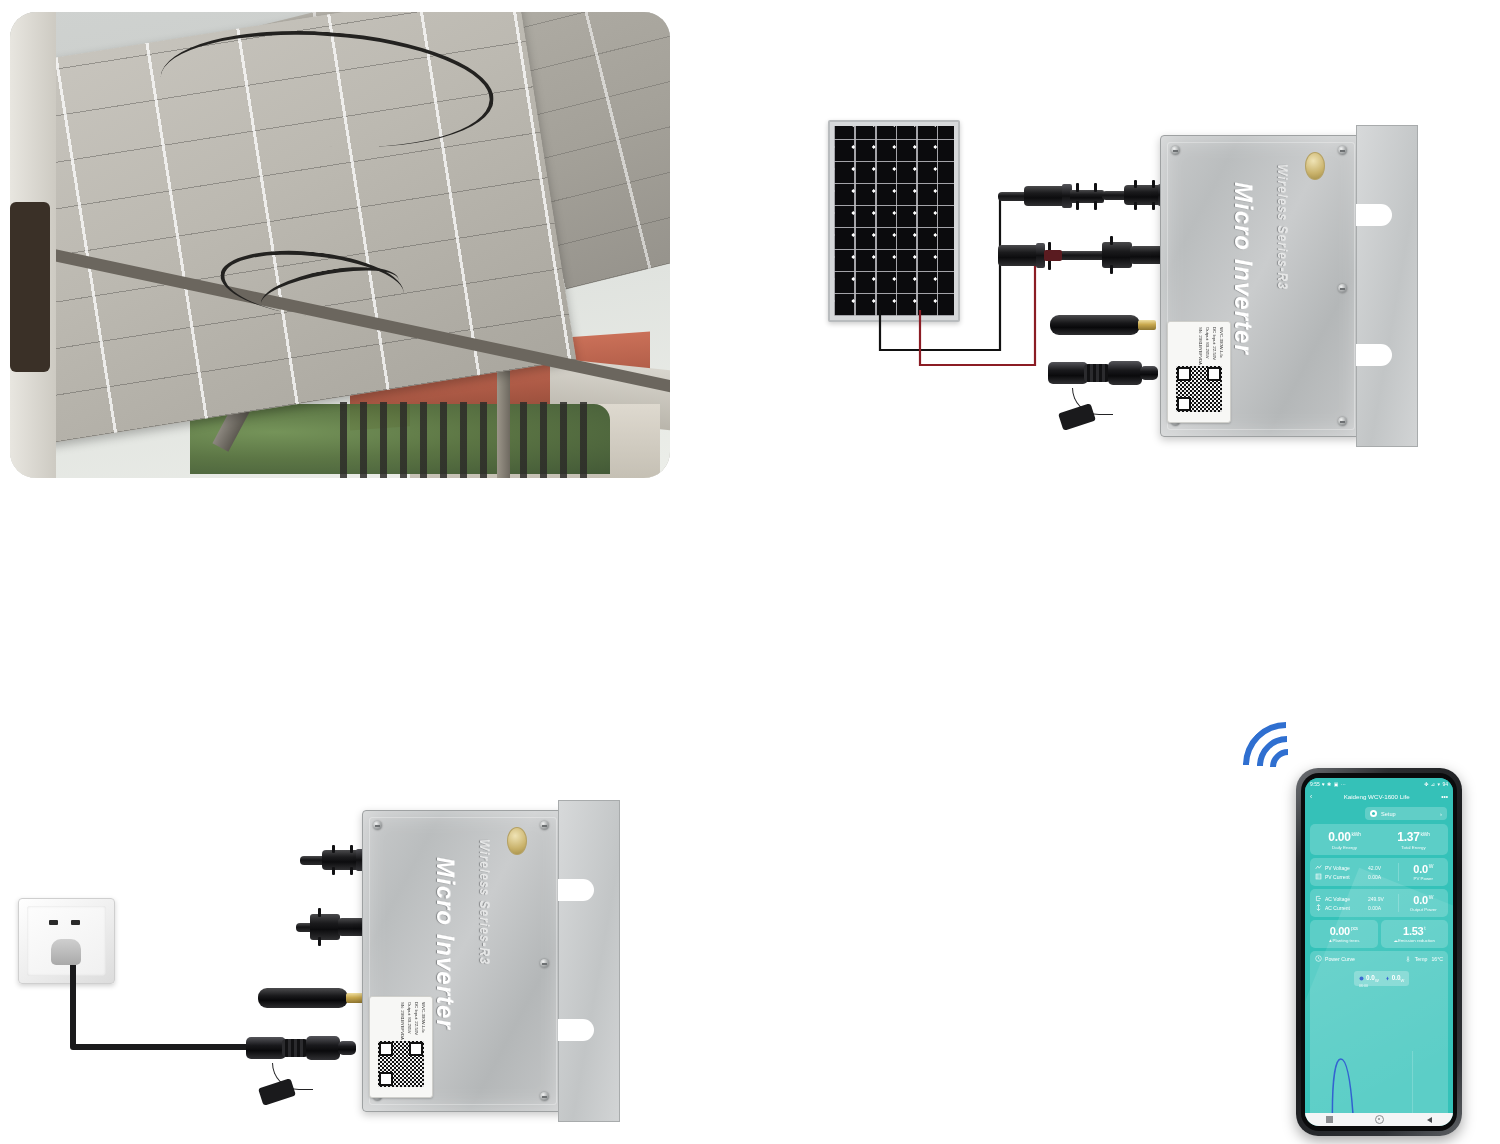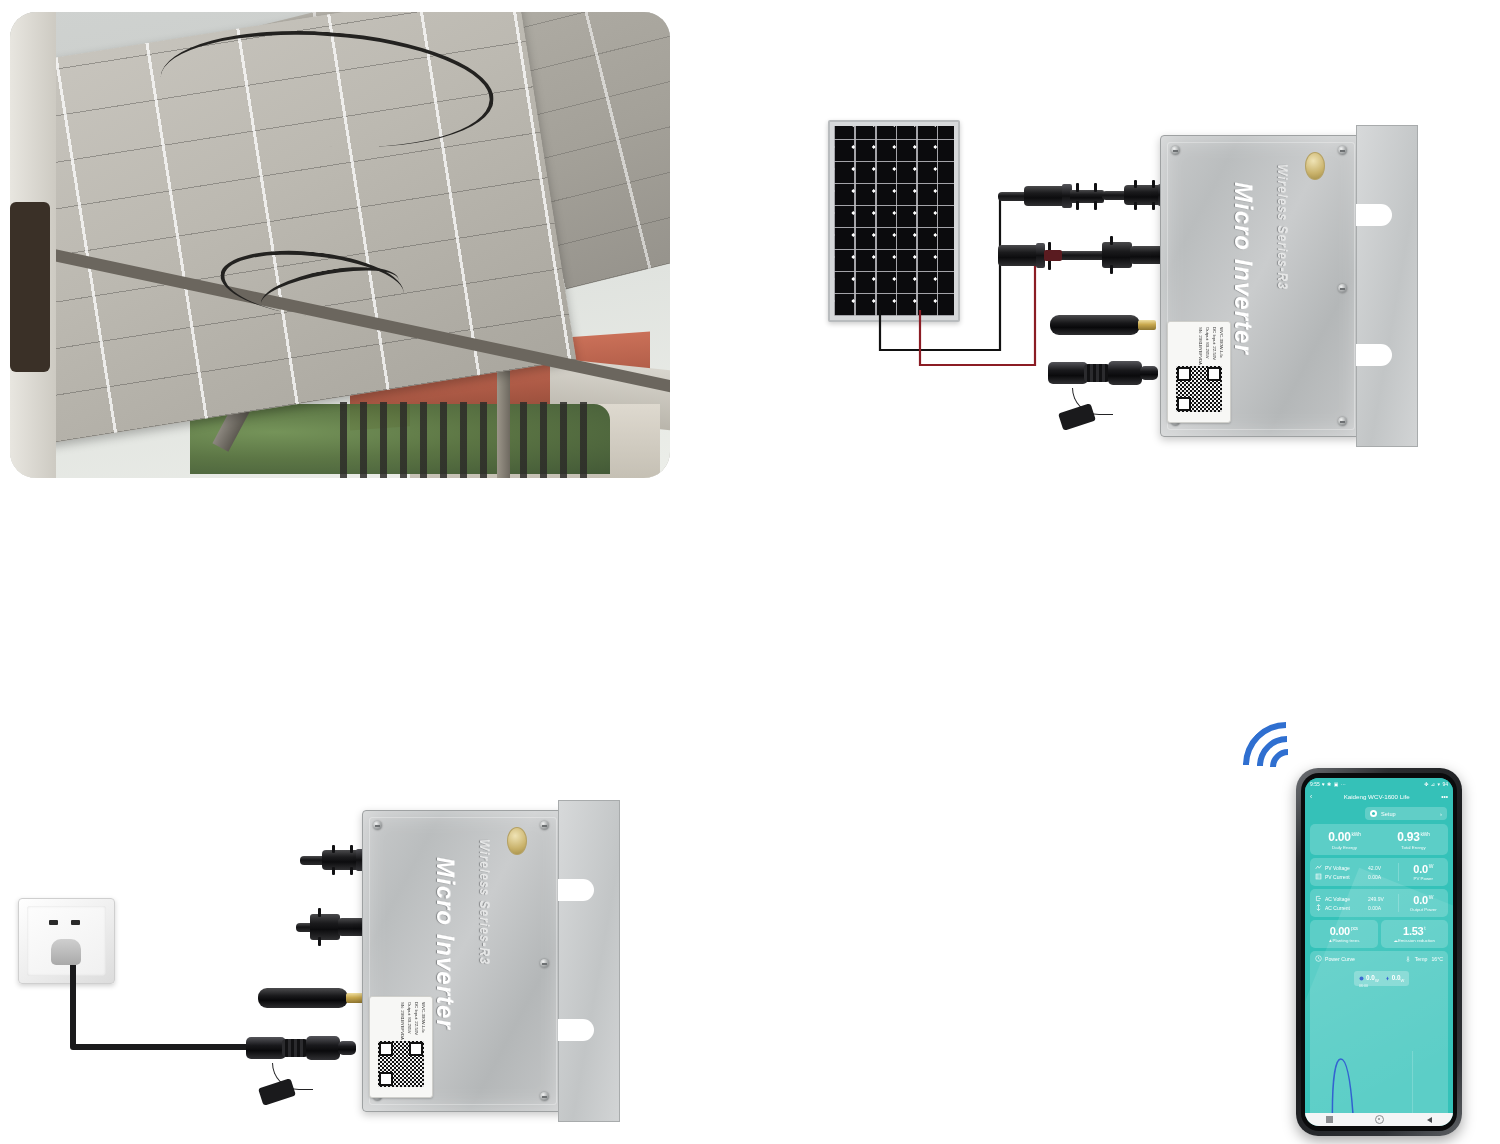--- a/index.html
+++ b/index.html
@@ -443,21 +443,21 @@
         <span class="chev">›</span>
       </div>
     </div>
 
     <div class="card energyRow">
       <div class="energyCell">
         <div class="bigv"><span>0.00</span><sup>kWh</sup></div>
         <div class="capt">Daily Energy</div>
       </div>
       <div class="energyCell">
-        <div class="bigv"><span>0.93</span><sup>kWh</sup></div>
+        <div class="bigv"><span>1.37</span><sup>kWh</sup></div>
         <div class="capt">Total Energy</div>
       </div>
     </div>
 
     <div class="statCard">
       <div class="statLeft">
         <div class="srow">
           <span class="sic">
             <svg viewBox="0 0 10 10" width="7" height="7">
                 <path d="M1 7 L4 3 L6 6 L9 2" stroke="#fff" stroke-width="1" fill="none"></path>

